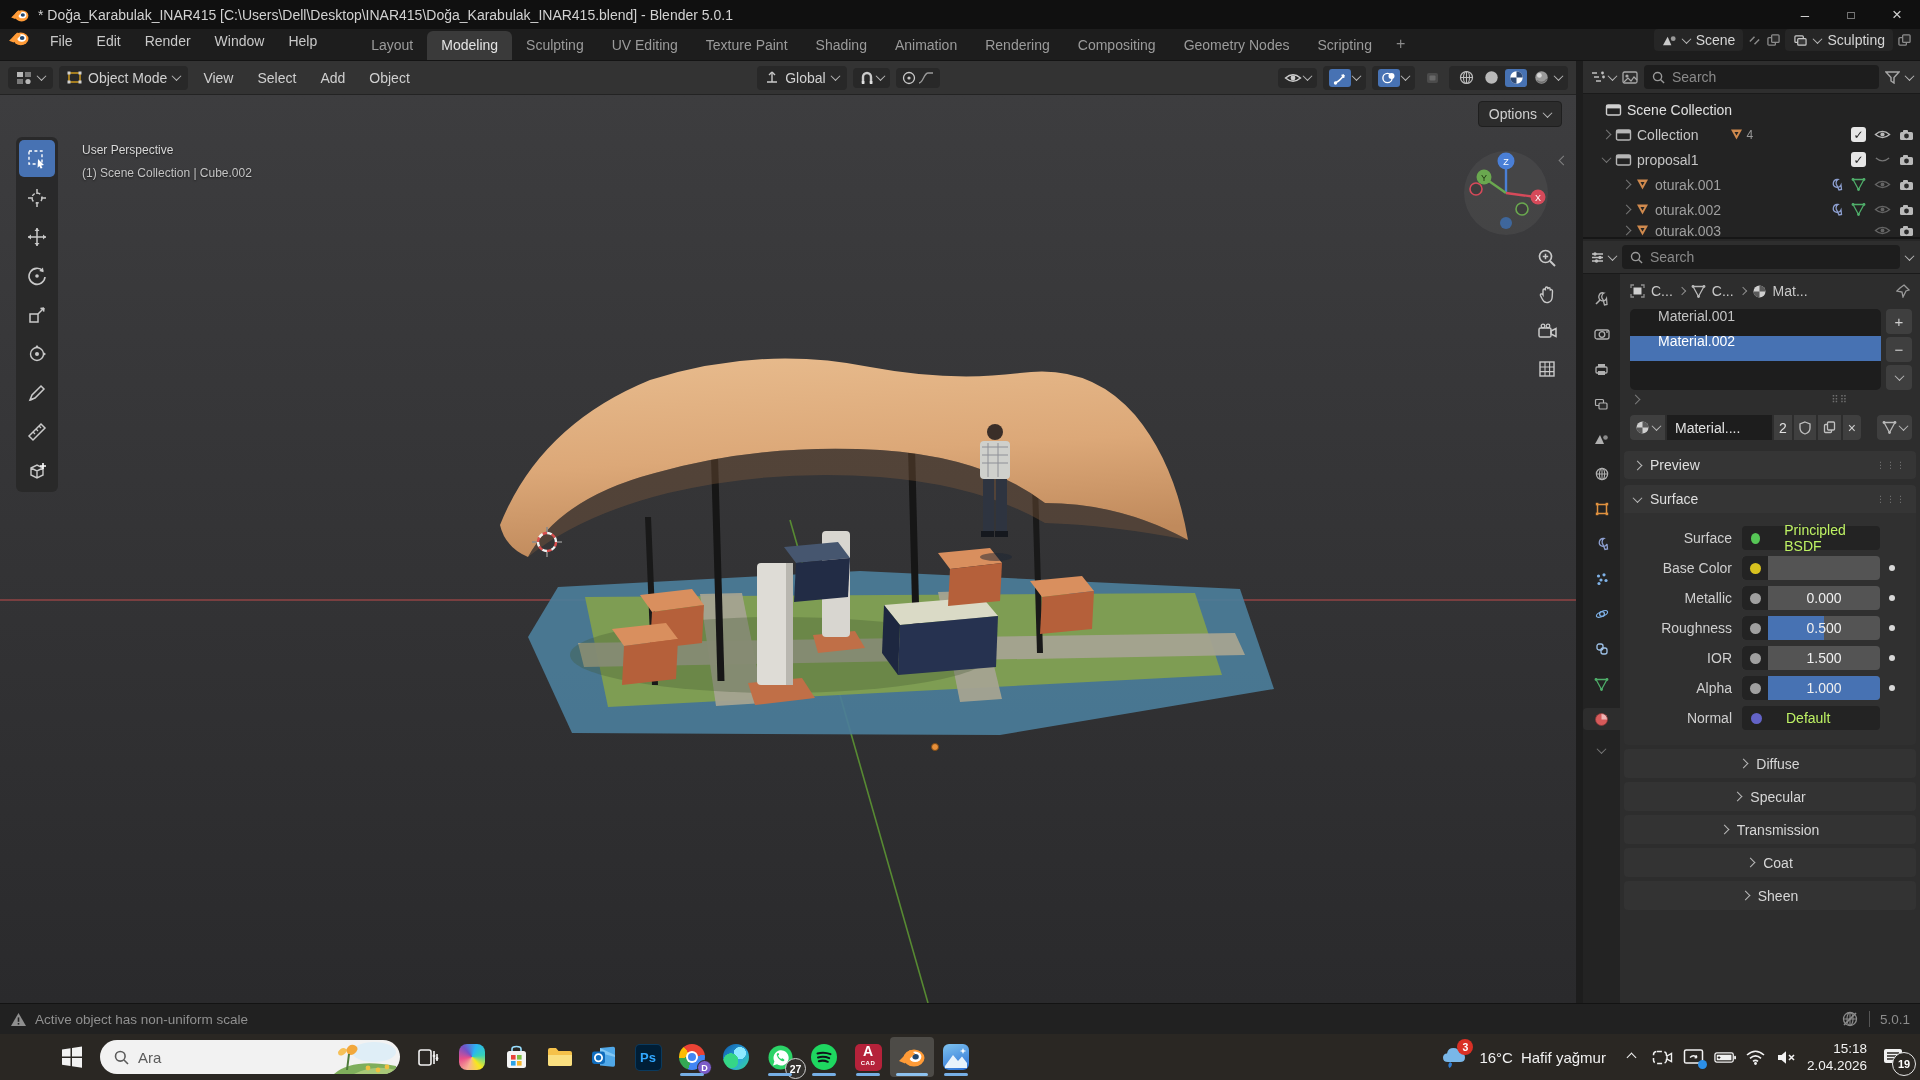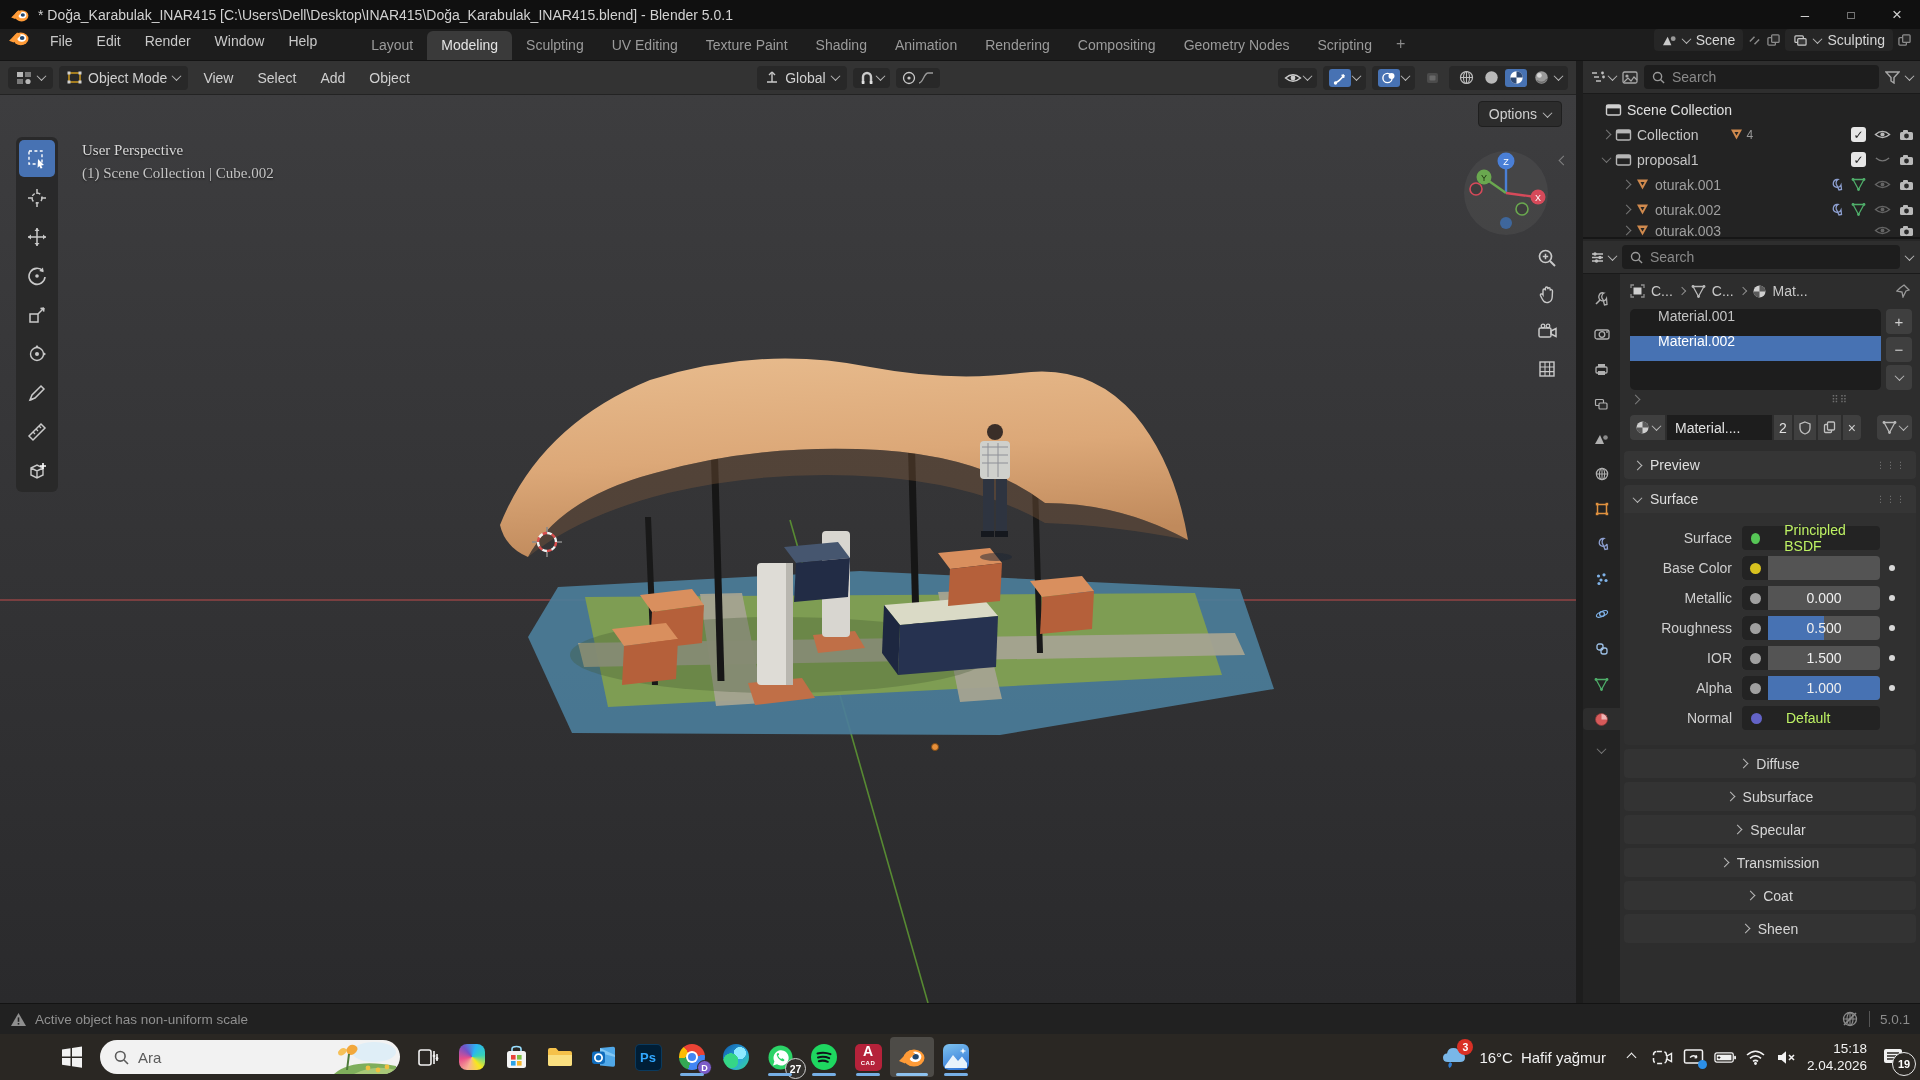--- a/index.html
+++ b/index.html
@@ -43,22 +43,22 @@
   .vp-header { position:absolute; left:0; top:0; width:100%; height:34px; background:#333333;
     display:flex; align-items:center; gap:6px; padding:0 8px; font-size:14px; color:#d0d0d0;
     border-bottom:1px solid #232323; }
   .vph-btn { display:flex; align-items:center; gap:6px; background:#282828; border-radius:4px;
     padding:4px 8px; }
   .vph-menu { padding:4px 9px; }
   .vph-group { display:flex; align-items:center; gap:2px; background:#282828; border-radius:4px; padding:3px 6px; }
   .icbox { width:22px; height:18px; display:flex; align-items:center; justify-content:center; border-radius:3px; }
   .icbox.on { background:#4772b3; }
   .vp-canvas { position:absolute; left:0; top:34px; width:1576px; height:908px; }
-  .vp-overlay { position:absolute; left:82px; top:78px; color:#d8d8d8; font-size:15px; line-height:23px;
-    text-shadow:0 1px 2px rgba(0,0,0,.6); pointer-events:none;font-family:Liberation Serif, serif; }
+  .vp-overlay { position:absolute; left:82px; top:78px; color:#d8d8d8; font-size:12px; line-height:23px;
+    text-shadow:0 1px 2px rgba(0,0,0,.6); pointer-events:none; }
   .vp-overlay .l2 { color:#c4c4c4; }
   .options-btn { position:absolute; right:14px; top:40px; display:flex; align-items:center; gap:7px;
     background:#2c2c2c; border:1px solid #1f1f1f; border-radius:4px; padding:4px 10px; color:#cfcfcf; font-size:14px; }
 
   
   .toolbar { position:absolute; left:16px; top:76px; width:42px; display:flex; flex-direction:column;
     gap:2px; background:rgba(40,40,40,.92); border-radius:6px; padding:3px; }
   .tool { width:36px; height:37px; border-radius:5px; display:flex; align-items:center; justify-content:center; }
   .tool.active { background:#4772b3; }
 
@@ -1005,24 +1005,20 @@
             </div>
           </div>
         </div>
 
         <div class="sub-hdr">
           <span class="chevR"></span>
             <span>Diffuse</span>
         </div>
         <div class="sub-hdr">
           <span class="chevR"></span>
-            <span>Subsurface</span>
-        </div>
-        <div class="sub-hdr">
-          <span class="chevR"></span>
             <span>Specular</span>
         </div>
         <div class="sub-hdr">
           <span class="chevR"></span>
             <span>Transmission</span>
         </div>
         <div class="sub-hdr">
           <span class="chevR"></span>
             <span>Coat</span>
         </div>

